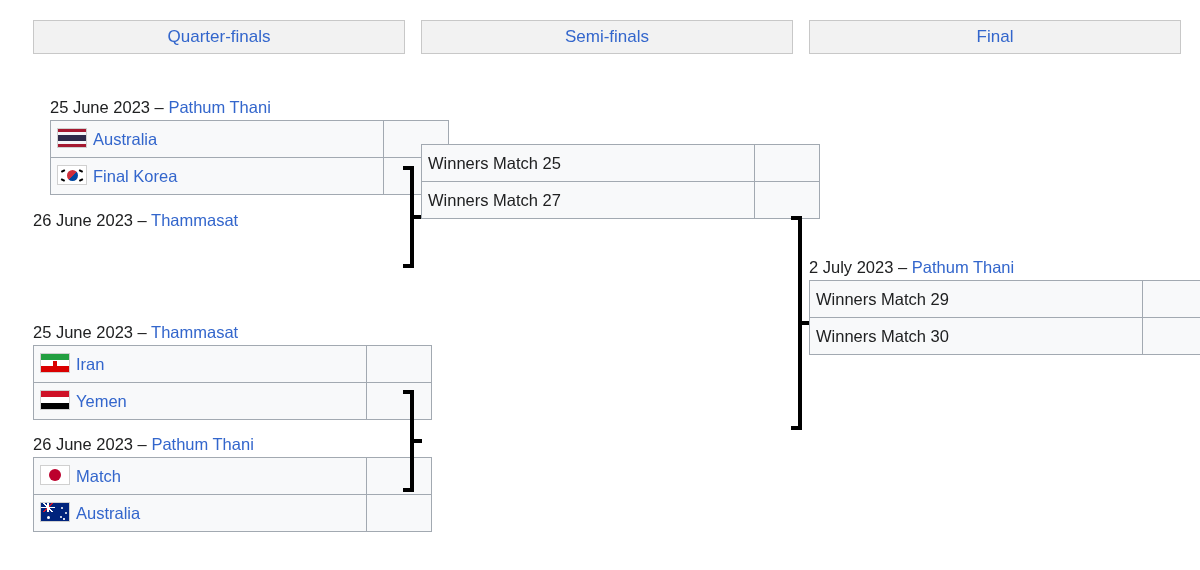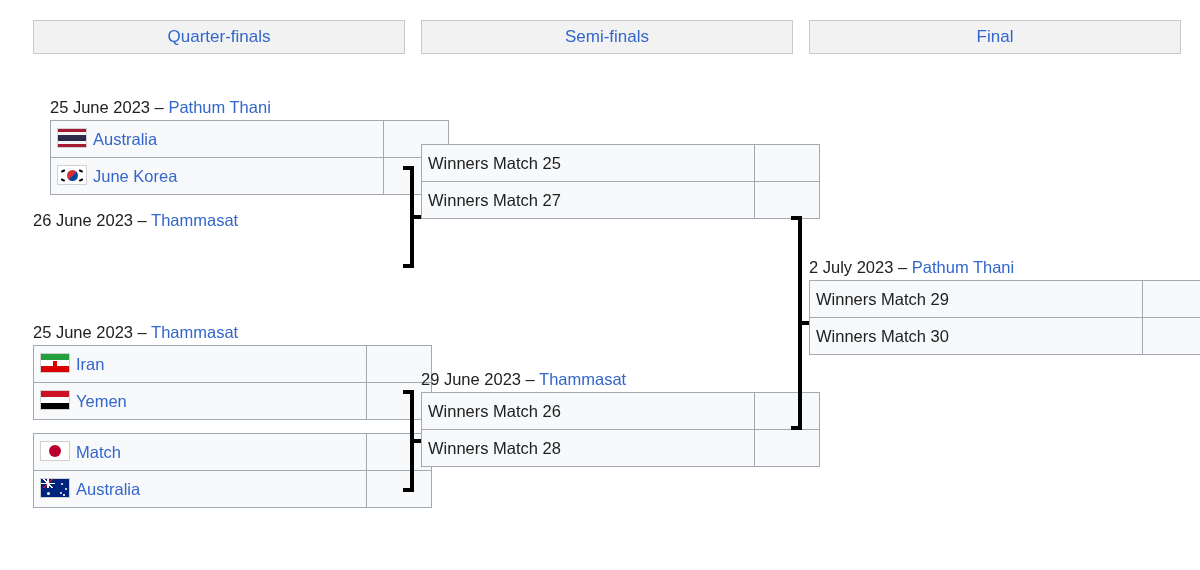--- a/index.html
+++ b/index.html
@@ -227,21 +227,21 @@
     <table class="match-table">
       <tbody>
           <tr>
         <td class="team-cell">
           <span class="flag fl-thailand"></span><span class="team-name">Australia</span>
         </td>
         <td class="score-cell"></td>
       </tr>
       <tr>
         <td class="team-cell">
-          <span class="flag fl-skorea"><i class="taeguk-top"></i><b class="t1"></b><b class="t2"></b><b class="t3"></b><b class="t4"></b></span><span class="team-name">June Korea</span>
+          <span class="flag fl-skorea"><i class="taeguk-top"></i><b class="t1"></b><b class="t2"></b><b class="t3"></b><b class="t4"></b></span><span class="team-name">Final Korea</span>
         </td>
         <td class="score-cell"></td>
       </tr>
     </tbody>
       </table>
   </div>
 
   <div class="match" style="left:33px; top:209px;">
     <div class="match-meta">
       <span>26 June 2023</span>
@@ -268,20 +268,25 @@
         <td class="team-cell">
           <span class="flag fl-yemen"></span><span class="team-name">Yemen</span>
         </td>
         <td class="score-cell"></td>
       </tr>
     </tbody>
       </table>
   </div>
 
   <div class="match" style="left:33px; top:433px;">
+    <div class="match-meta">
+      <span>26 June 2023</span>
+      <span class="dash">–</span>
+      <span class="venue">Pathum Thani</span>
+    </div>
     <table class="match-table">
       <tbody>
           <tr>
         <td class="team-cell">
           <span class="flag fl-japan"><i class="disc"></i></span><span class="team-name">Match</span>
         </td>
         <td class="score-cell"></td>
       </tr>
       <tr>
         <td class="team-cell">
@@ -319,43 +324,20 @@
       <tr>
         <td class="team-cell">
           <span class="team-name plain">Winners Match 27</span>
         </td>
         <td class="score-cell"></td>
       </tr>
     </tbody>
       </table>
   </div>
 
-  <div class="match" style="left:421px; top:368px;">
-    <div class="match-meta">
-      <span>29 June 2023</span>
-      <span class="dash">–</span>
-      <span class="venue">Thammasat</span>
-    </div>
-    <table class="match-table">
-      <tbody>
-          <tr>
-        <td class="team-cell">
-          <span class="team-name plain">Winners Match 26</span>
-        </td>
-        <td class="score-cell"></td>
-      </tr>
-      <tr>
-        <td class="team-cell">
-          <span class="team-name plain">Winners Match 28</span>
-        </td>
-        <td class="score-cell"></td>
-      </tr>
-    </tbody>
-      </table>
-  </div>
 
   <div class="connector" style="left:798px; top:216px; height:214px;">
     <div class="cap-top"></div>
       <div class="vert"></div>
       <div class="cap-bot"></div>
       <div class="stub"></div>
   </div>
 
   <div class="match" style="left:809px; top:256px;">
     <div class="match-meta">

